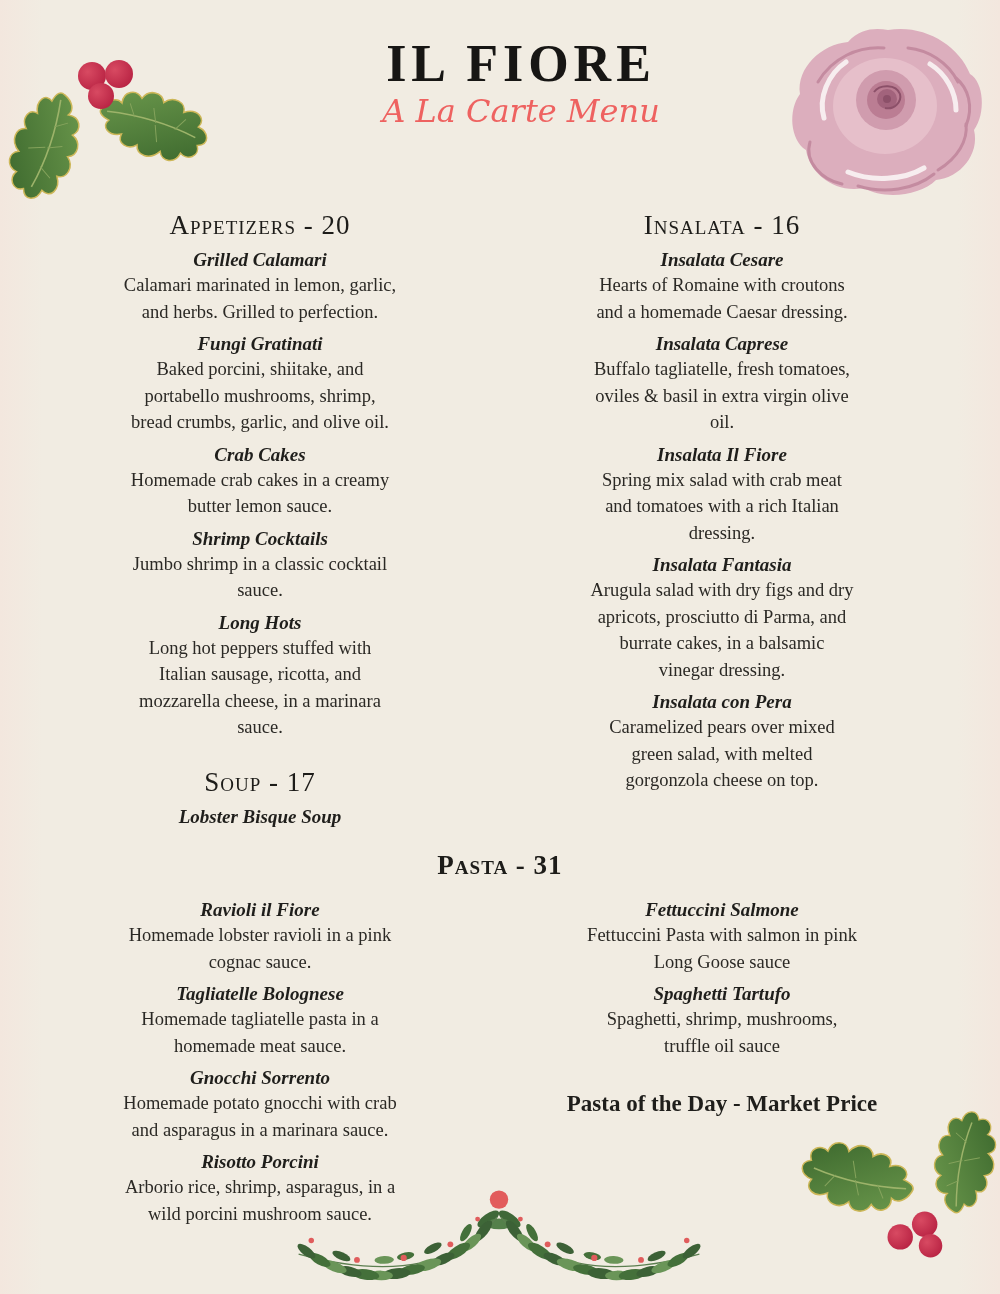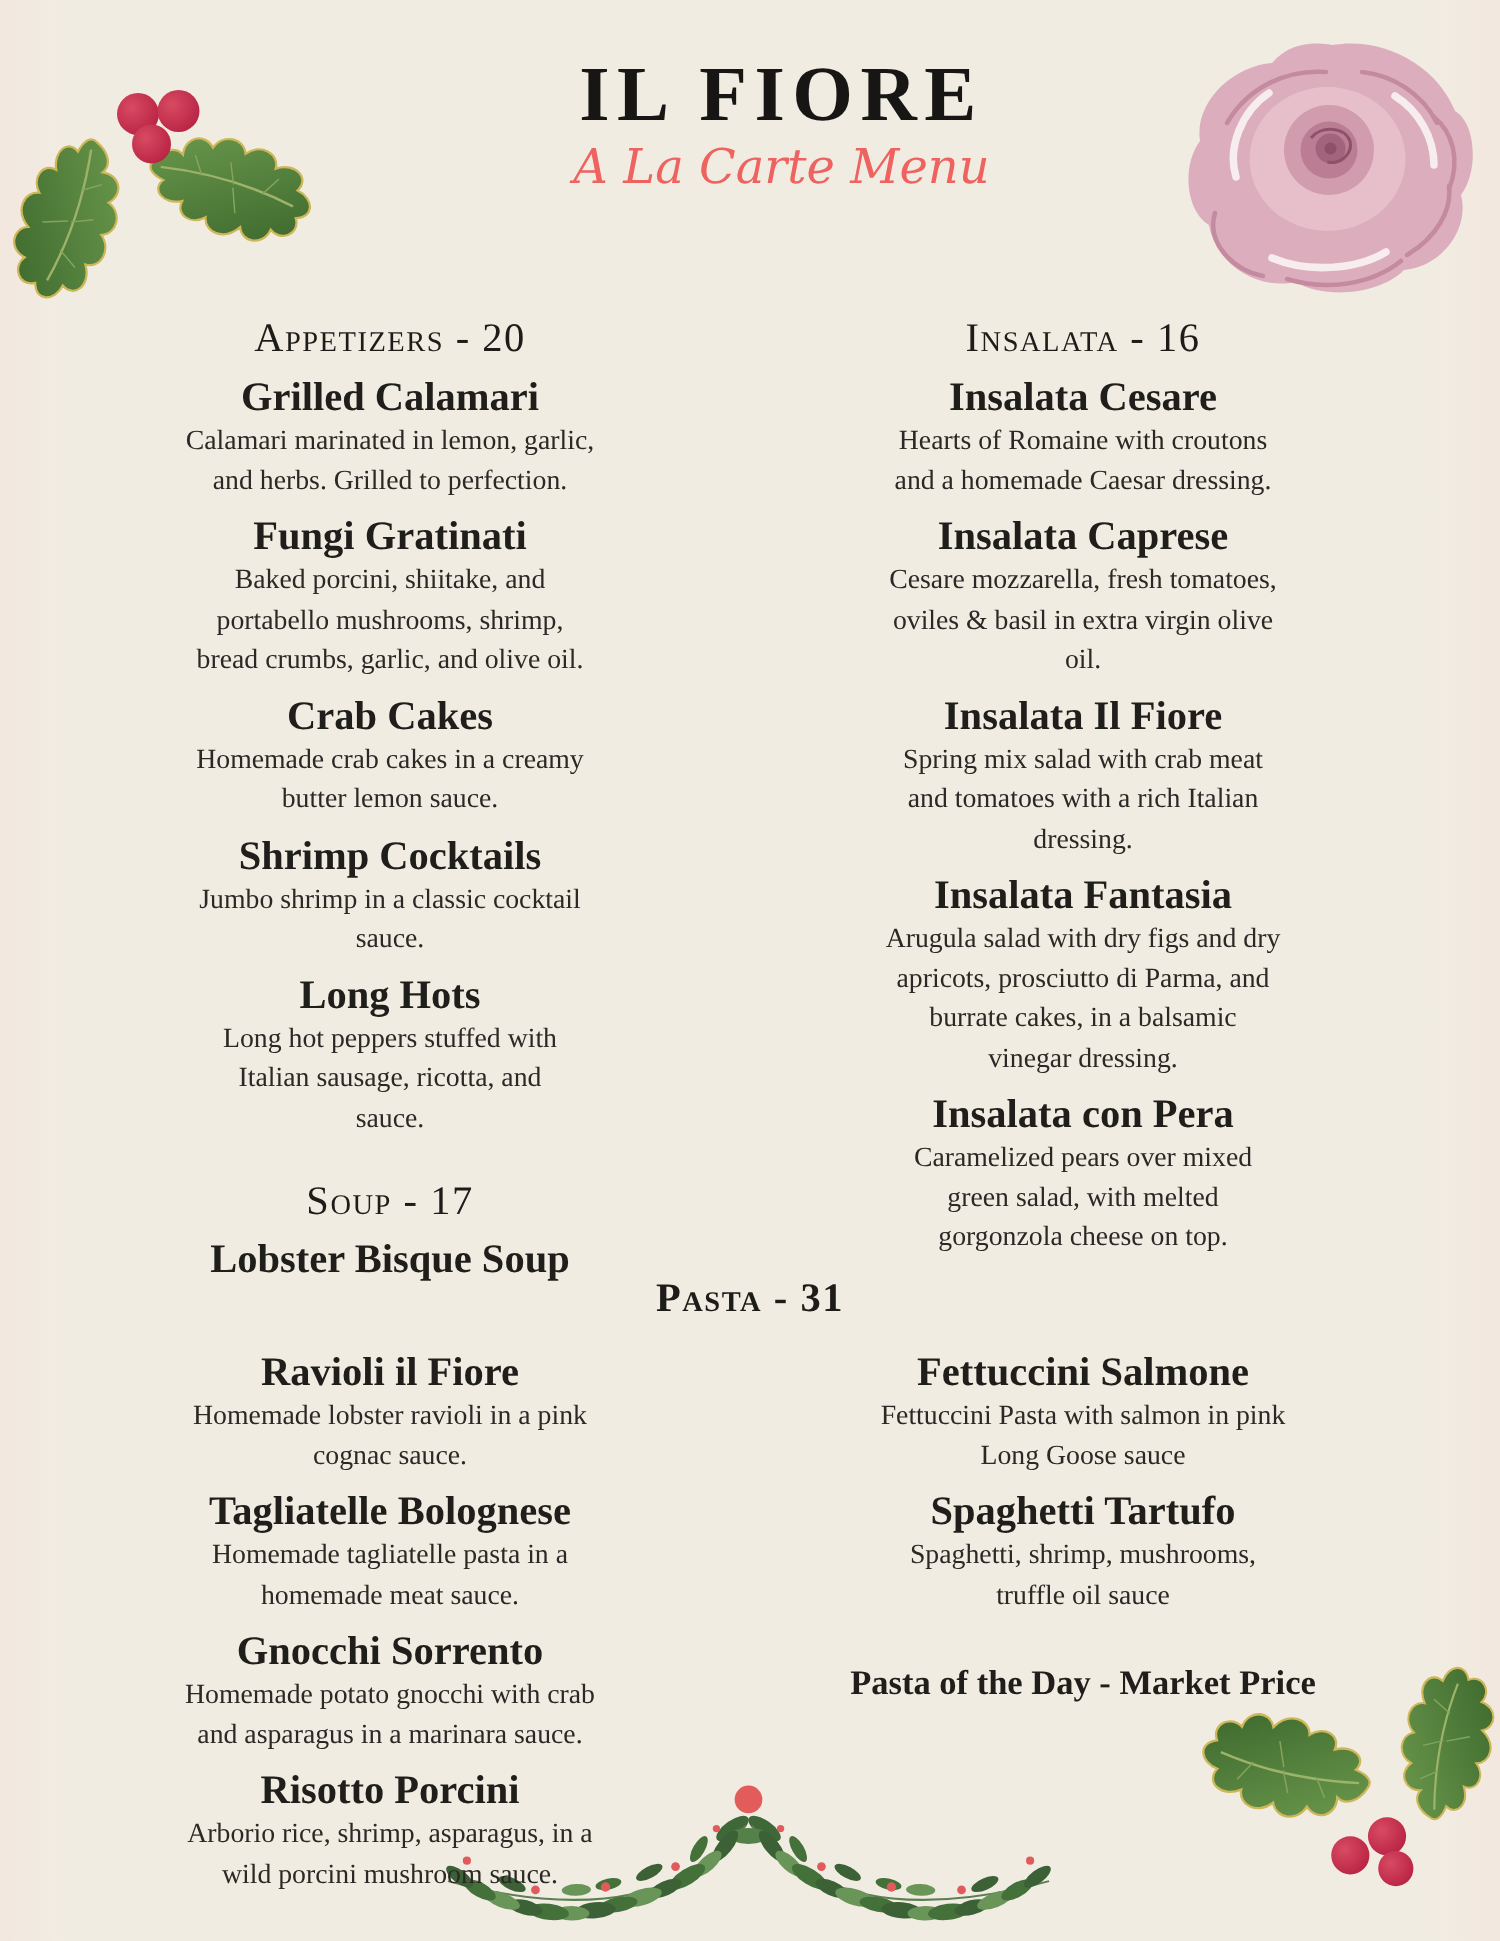--- a/index.html
+++ b/index.html
@@ -24,21 +24,21 @@
   .col-pasta-right { left:560px; top:891px; width:324px; }
   .sec-head {
     font-variant:small-caps; font-size:27px; font-weight:400;
     letter-spacing:1px; color:#1d1c19; margin-bottom:4px;
   }
   .pasta-head {
     position:absolute; top:850px; left:0; width:1000px; text-align:center;
     font-variant:small-caps; font-size:27px; font-weight:700;
     letter-spacing:1px; color:#1d1c19;
   }
-  .mi-name { font-size:27px; font-weight:700; margin:8px 0 1px; color:#1f1e1b; }
+  .mi-name { font-size:19px; font-weight:700; margin:8px 0 1px; color:#1f1e1b;font-style:italic; }
   .mi-line { font-size:18.5px; line-height:26.5px; white-space:nowrap; }
   .soup-head { margin-top:26px; }
   .pasta-note { margin-top:32px; font-size:23px; font-weight:700; white-space:nowrap; color:#1f1e1b; }
   .deco { position:absolute; }
   .deco svg { display:block; width:100%; height:100%; overflow:visible; }
 </style>
 </head>
 <body>
 
 <div class="page">
@@ -171,40 +171,41 @@
     </div>
     <div>
       <div class="mi-name">Shrimp Cocktails</div>
       <div class="mi-line">Jumbo shrimp in a classic cocktail</div>
       <div class="mi-line">sauce.</div>
     </div>
     <div>
       <div class="mi-name">Long Hots</div>
       <div class="mi-line">Long hot peppers stuffed with</div>
       <div class="mi-line">Italian sausage, ricotta, and</div>
+      <div class="mi-line">mozzarella cheese, in a marinara</div>
       <div class="mi-line">sauce.</div>
     </div>
 
     <div class="sec-head soup-head">Soup - 17</div>
     <div>
       <div class="mi-name">Lobster Bisque Soup</div>
     </div>
   </div>
 
   <div class="col col-insalata">
     <div class="sec-head">Insalata - 16</div>
 
     <div>
       <div class="mi-name">Insalata Cesare</div>
       <div class="mi-line">Hearts of Romaine with croutons</div>
       <div class="mi-line">and a homemade Caesar dressing.</div>
     </div>
     <div>
       <div class="mi-name">Insalata Caprese</div>
-      <div class="mi-line">Cesare mozzarella, fresh tomatoes,</div>
+      <div class="mi-line">Buffalo tagliatelle, fresh tomatoes,</div>
       <div class="mi-line">oviles &amp; basil in extra virgin olive</div>
       <div class="mi-line">oil.</div>
     </div>
     <div>
       <div class="mi-name">Insalata Il Fiore</div>
       <div class="mi-line">Spring mix salad with crab meat</div>
       <div class="mi-line">and tomatoes with a rich Italian</div>
       <div class="mi-line">dressing.</div>
     </div>
     <div>

